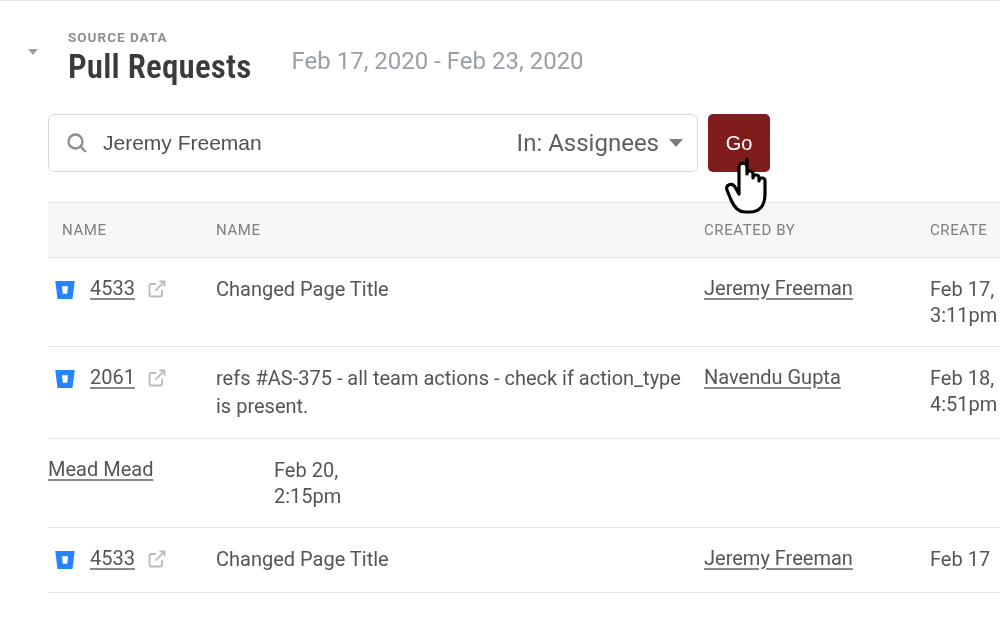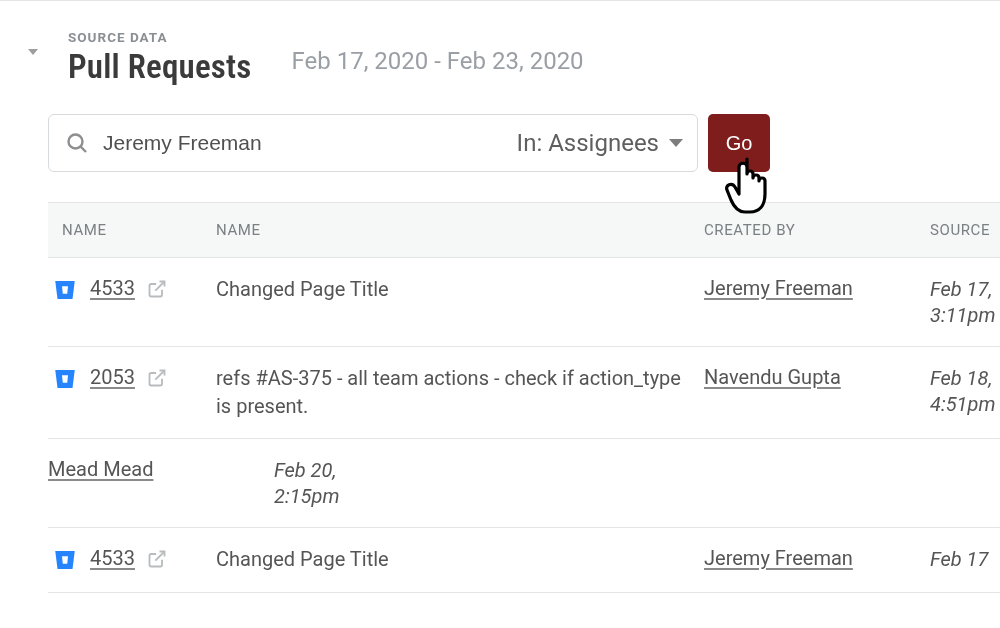--- a/index.html
+++ b/index.html
@@ -155,21 +155,21 @@
     margin-top: 3px;
   }
   .row .col-name { line-height: 1.38; }
   .creator {
     text-decoration: underline;
     text-decoration-color: #8a8a8a;
     text-underline-offset: 3px;
     cursor: pointer;
     color: #555;
   }
-  .row .col-date { line-height: 1.3; font-style: italic; }
+  .row .col-date { line-height: 1.3; }
   
   .cursor-overlay {
     position: absolute;
     left: 723px;
     top: 155px;
     pointer-events: none;
   }
 </style>
 </head>
 <body>
@@ -198,21 +198,21 @@
       <span class="filter-caret"></span>
     </div>
     <button class="go-btn">Go</button>
   </div>
 
   <div class="table">
     <div class="thead">
       <div class="col-item">NAME</div>
       <div class="col-name">NAME</div>
       <div class="col-by">CREATED BY</div>
-      <div class="col-date">SOURCE</div>
+      <div class="col-date">CREATE</div>
     </div>
     <div id="tbody">
         <div class="row">
           <div class="col-item">
             <svg class="bb-icon" viewBox="0 0 32 32">
               <path fill="#2684FF" d="M3 4 L29 4 L26 28 L6 28 Z"></path>
               <path fill="#fff" d="M12 11 L20 11 L19 21 L13 21 Z"></path>
             </svg>
             <span class="pr-id">4533</span>
             <svg class="ext-icon" width="20" height="20" viewBox="0 0 24 24" fill="none" stroke="currentColor" stroke-width="2.2">
@@ -224,21 +224,21 @@
           <div class="col-name">Changed Page Title</div>
           <div class="col-by"><span class="creator">Jeremy Freeman</span></div>
           <div class="col-date">Feb 17,<br>3:11pm</div>
         </div>
         <div class="row">
           <div class="col-item">
             <svg class="bb-icon" viewBox="0 0 32 32">
               <path fill="#2684FF" d="M3 4 L29 4 L26 28 L6 28 Z"></path>
               <path fill="#fff" d="M12 11 L20 11 L19 21 L13 21 Z"></path>
             </svg>
-            <span class="pr-id">2053</span>
+            <span class="pr-id">2061</span>
             <svg class="ext-icon" width="20" height="20" viewBox="0 0 24 24" fill="none" stroke="currentColor" stroke-width="2.2">
               <path d="M18 13v6a2 2 0 0 1-2 2H5a2 2 0 0 1-2-2V8a2 2 0 0 1 2-2h6"></path>
               <polyline points="15 3 21 3 21 9"></polyline>
               <line x1="10" y1="14" x2="21" y2="3"></line>
             </svg>
           </div>
           <div class="col-name">refs #AS-375 - all team actions - check if action_type is present.</div>
           <div class="col-by"><span class="creator">Navendu Gupta</span></div>
           <div class="col-date">Feb 18,<br>4:51pm</div>
         </div>

